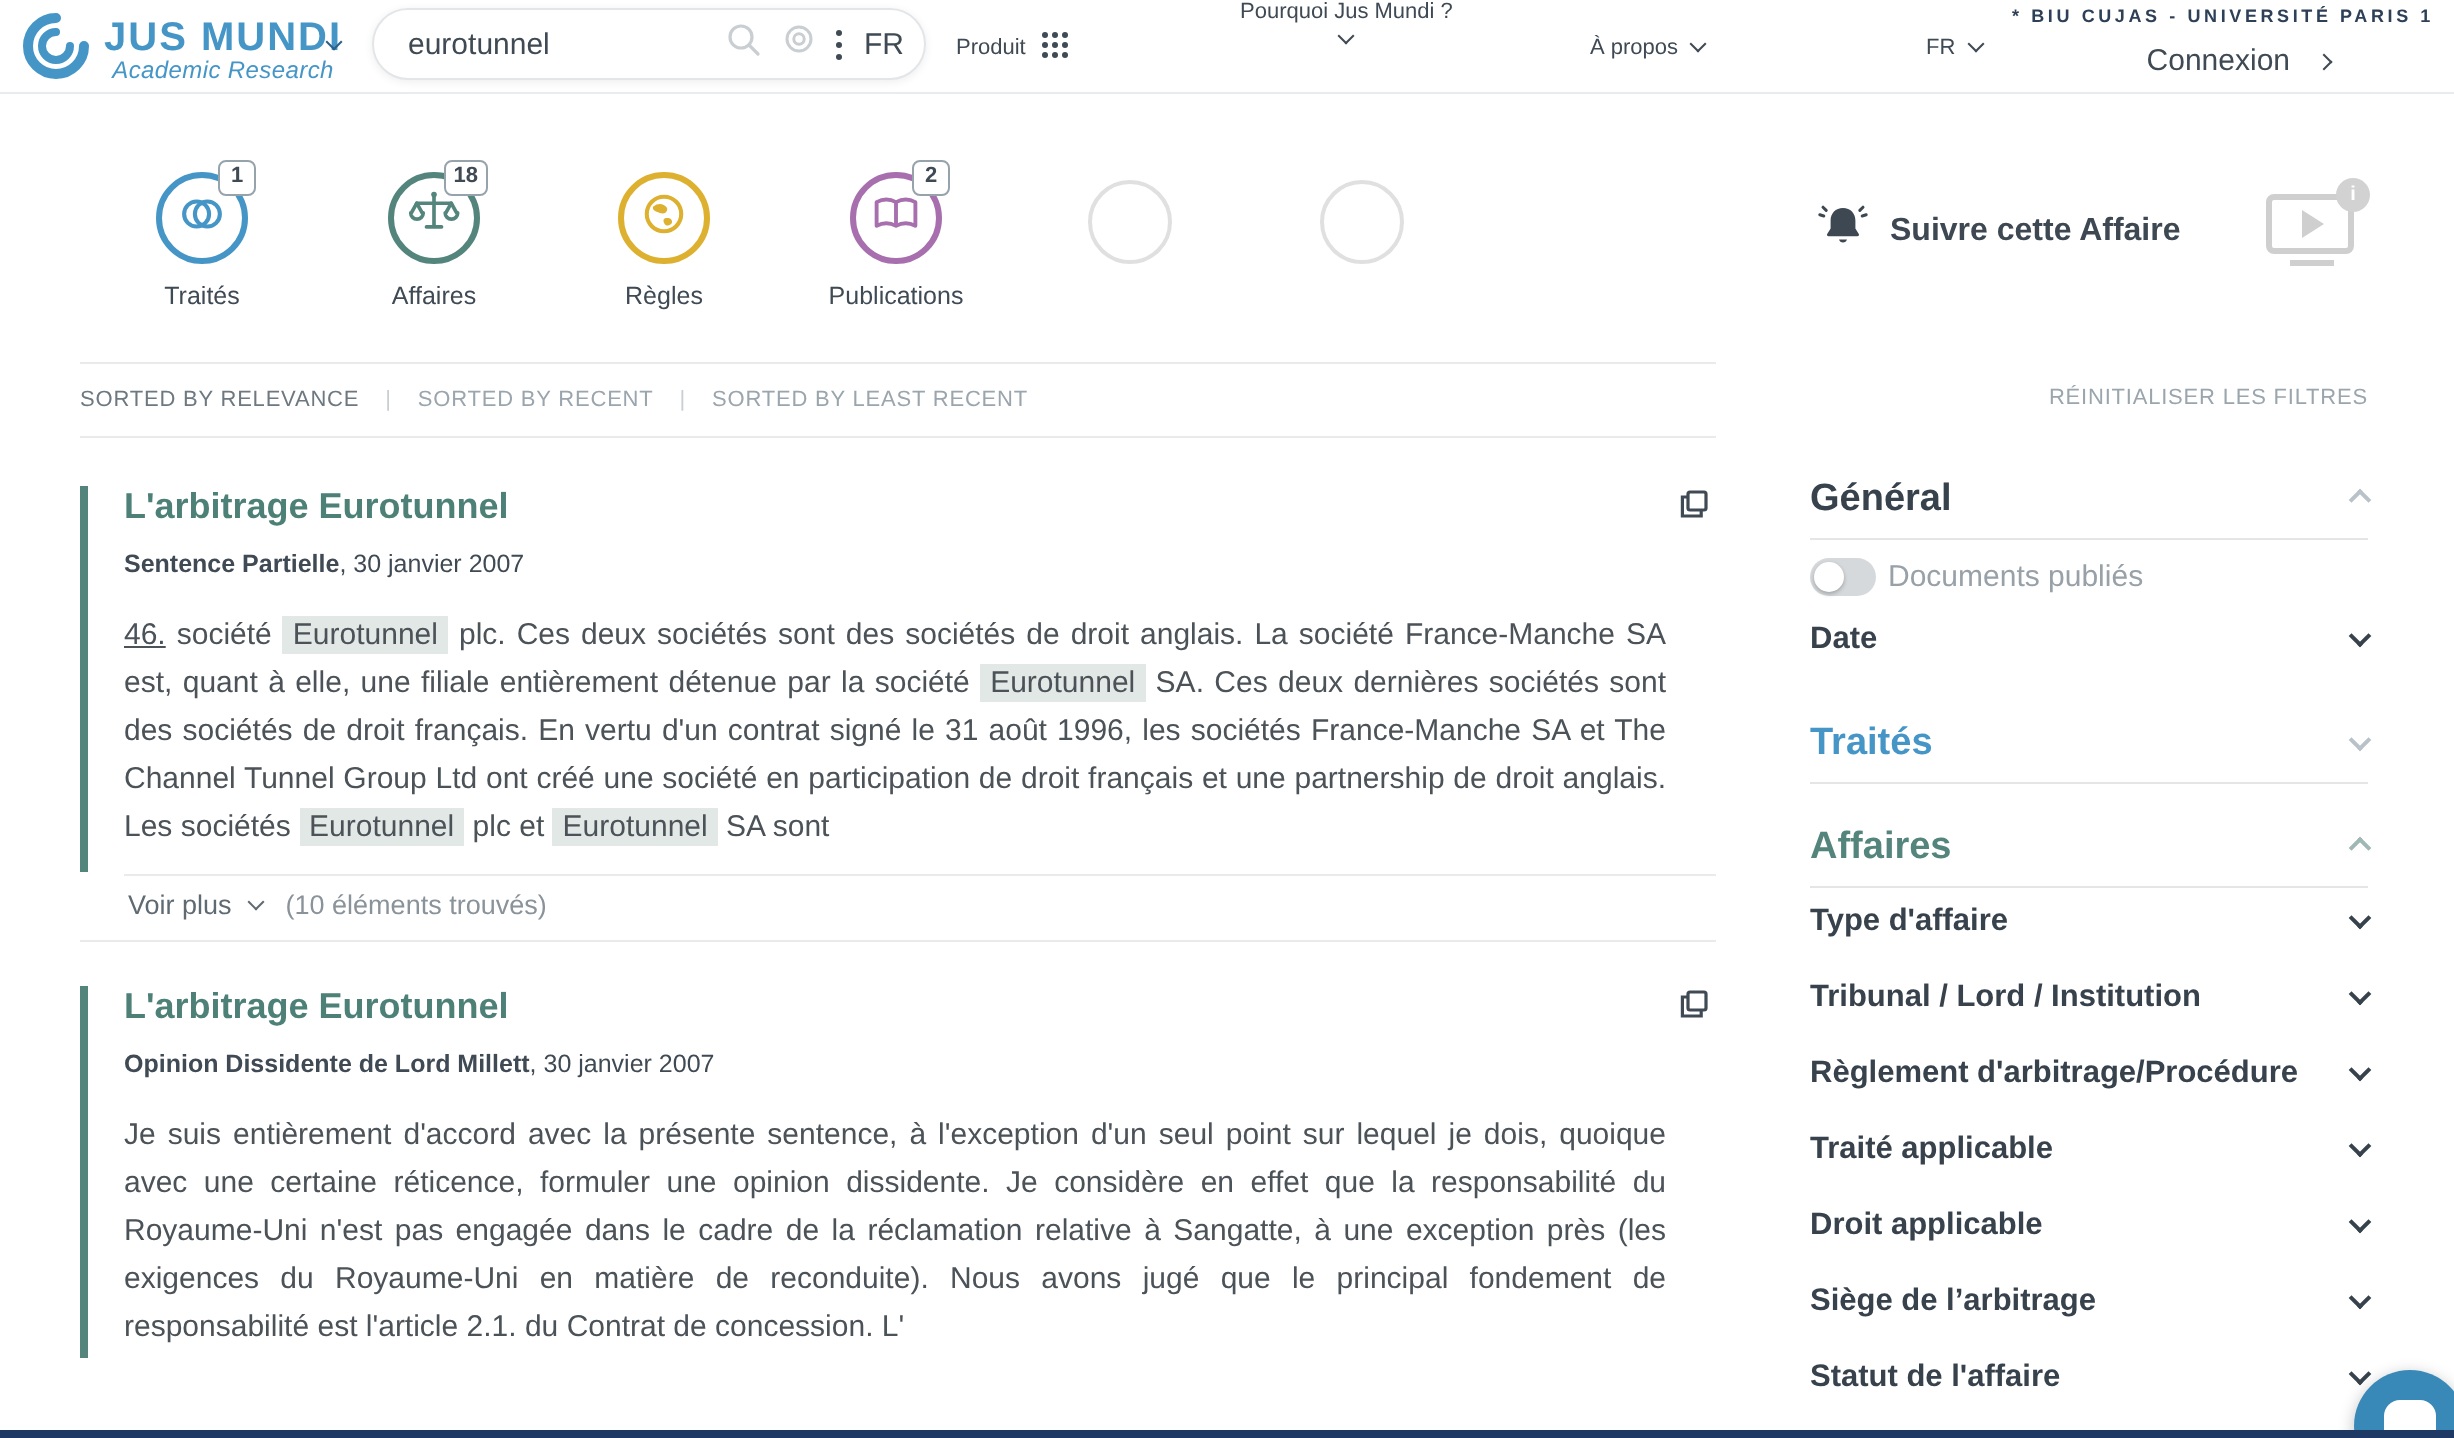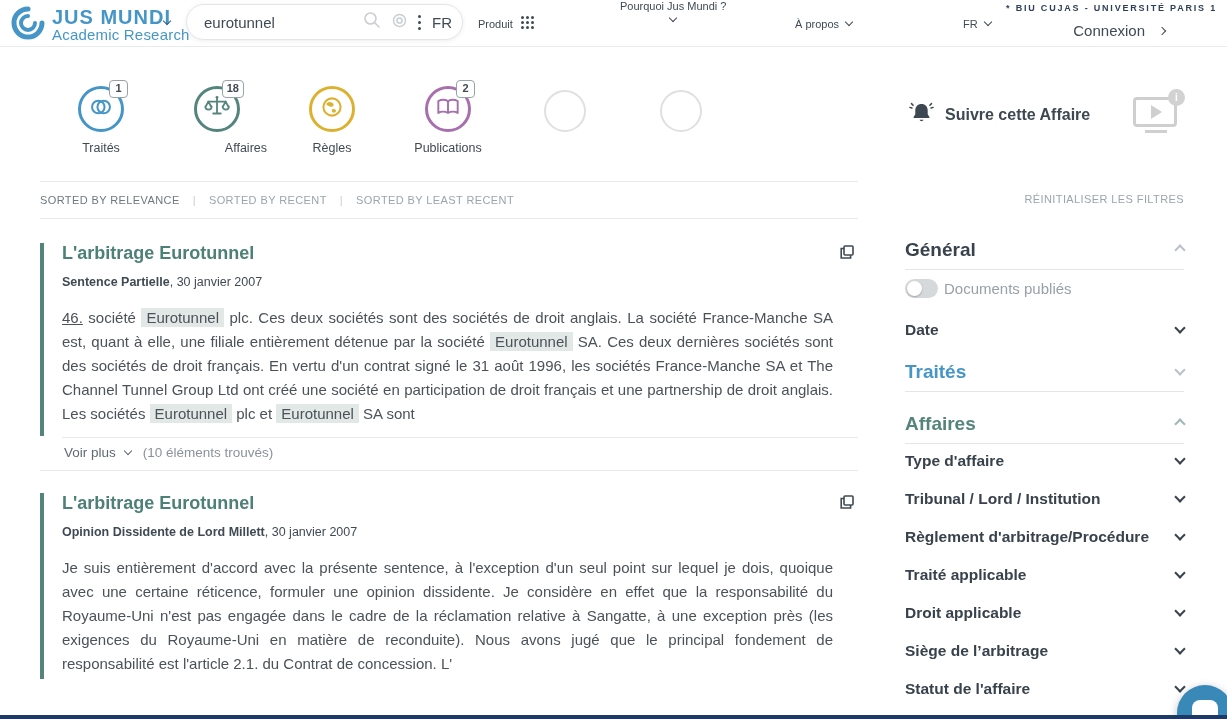--- a/index.html
+++ b/index.html
@@ -8,21 +8,21 @@
     position: relative; overflow: hidden; background:#fff;
     font-family: "Liberation Sans", sans-serif; color:#3f4a54;
   }
   .abs { position:absolute; }
 
   
   .header { position:absolute; left:0; top:0; width:1227px; height:47px; background:#fff; border-bottom:1px solid #e9ebed; z-index:5; }
   .logo-wrap { position:absolute; left:10px; top:5px; display:flex; align-items:center; }
   .logo-text { margin-left:6px; }
   .logo-title { font-size:20px; font-weight:bold; color:#4596c7; letter-spacing:1px; line-height:20px; }
-  .logo-sub { font-size:15px; color:#4596c7; text-align:center; margin-top:-1px; letter-spacing:0.2px; }
+  .logo-sub { font-size:12px; color:#4596c7; text-align:center; margin-top:-1px; letter-spacing:0.2px;font-style:italic; }
   .cv { display:inline-block; width:8px; height:8px; border-right:2px solid currentColor; border-bottom:2px solid currentColor; }
   .cv-sm { width:6px; height:6px; border-width:1.7px; }
   .cv-down { transform:rotate(45deg); }
   .cv-up { transform:rotate(-135deg); }
   .cv-right { transform:rotate(-45deg); }
   .search-pill { position:absolute; left:186px; top:4px; width:277px; height:36px; border:1.5px solid #e3e6e8; border-radius:18px; background:#fff; box-shadow:0 1px 5px rgba(0,0,0,0.07); display:flex; align-items:center; }
   .search-input { border:none; outline:none; background:transparent; font-family:"Liberation Sans",sans-serif; font-size:15px; color:#3f4a54; margin-left:17px; width:130px; }
   .pill-icons { position:absolute; right:10px; display:flex; align-items:center; gap:11px; }
   .kebab { display:inline-flex; flex-direction:column; gap:3px; }
   .kebab i { width:3px; height:3px; border-radius:50%; background:#3f4a54; }
@@ -172,21 +172,21 @@
       <svg width="28" height="28" viewBox="0 0 26 26">
         <circle cx="10.5" cy="13" r="5.8" fill="none" stroke="#4596c7" stroke-width="1.9"></circle>
         <circle cx="15.5" cy="13" r="5.8" fill="none" stroke="#4596c7" stroke-width="1.9"></circle>
       </svg>
     </span>
     <span class="cat-badge">1</span>
   </div>
   <div class="cat-label">Traités</div>
 </div>
 
-<div class="cat" style="left:167px;text-align:right;">
+<div class="cat" style="left:167px;">
   <div class="cat-circle" style="border-color:#54857c;">
     <span>
       <svg width="28" height="28" viewBox="0 0 26 26">
         <g fill="none" stroke="#54857c" stroke-width="1.7" stroke-linecap="round">
           <line x1="13" y1="5" x2="13" y2="18"></line>
           <line x1="5" y1="8" x2="21" y2="8"></line>
           <path d="M5 8 L2.5 12.5 M5 8 L7.5 12.5 M2.2 12.5 a2.9 2.9 0 0 0 5.8 0"></path>
           <path d="M21 8 L18.5 12.5 M21 8 L23.5 12.5 M18.2 12.5 a2.9 2.9 0 0 0 5.8 0"></path>
           <line x1="9.5" y1="19" x2="16.5" y2="19"></line>
         </g>
@@ -305,21 +305,21 @@
   <span>Général</span>
   <span class="cv cv-up"></span>
 </div>
 <div class="hline" style="left:905px; top:269px; width:279px; background:#e5e5e5;"></div>
 
 <div class="toggle">
     <div class="toggle-knob"></div>
   </div>
 <div class="toggle-label">Documents publiés</div>
 
-<div class="sb-item" style="top:321px;">
+<div class="sb-item" style="top:311px;">
   <span>Date</span>
   <span class="cv cv-down" style="margin-top:-5px;"></span>
 </div>
 
 <div class="sb-title" style="top:361px; color:#4596c7;">
   <span>Traités</span>
   <span class="cv cv-down" style="margin-top:-5px;"></span>
 </div>
 <div class="hline" style="left:905px; top:391px; width:279px; background:#e5e5e5;"></div>
 

